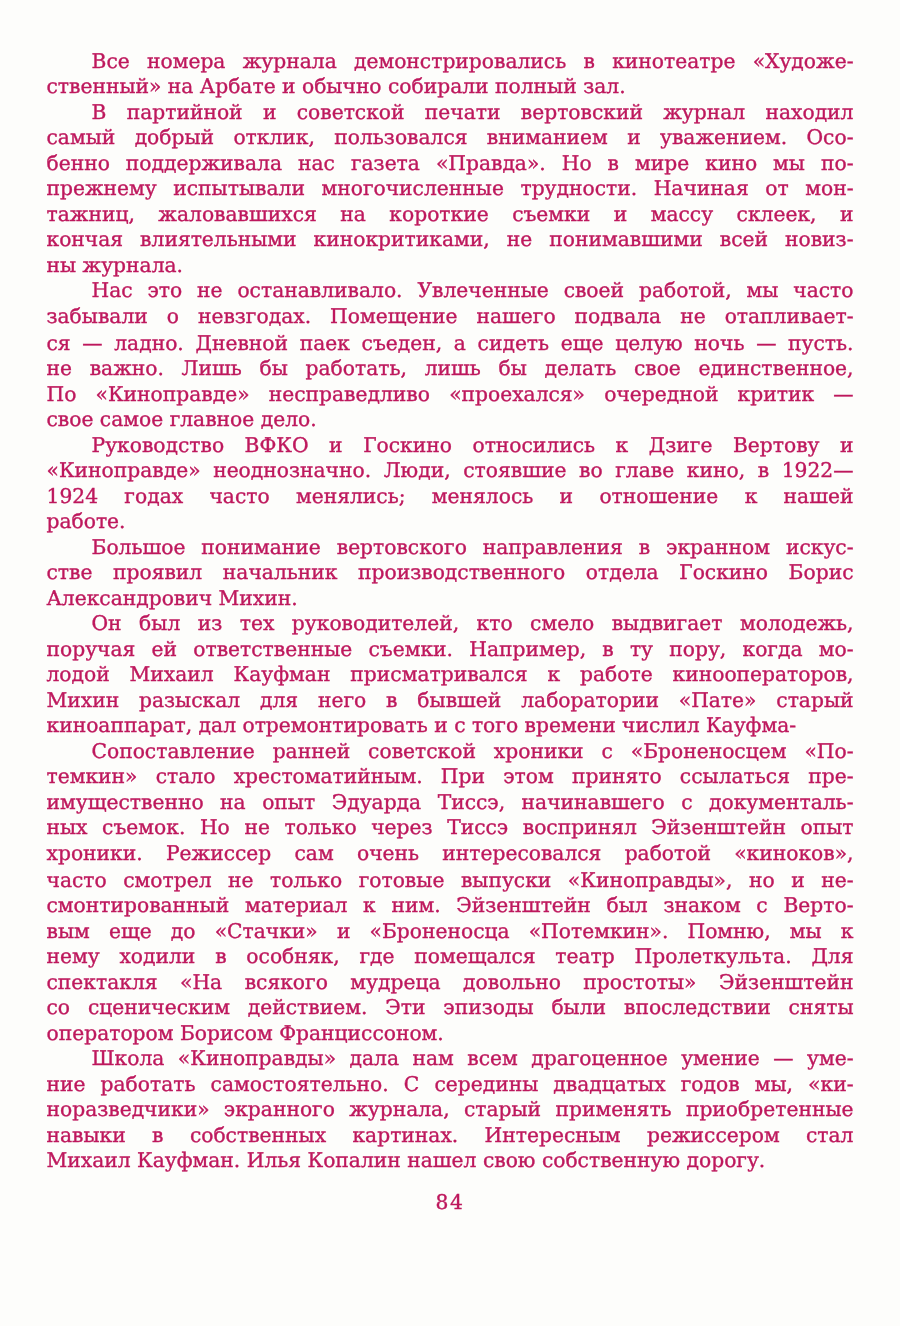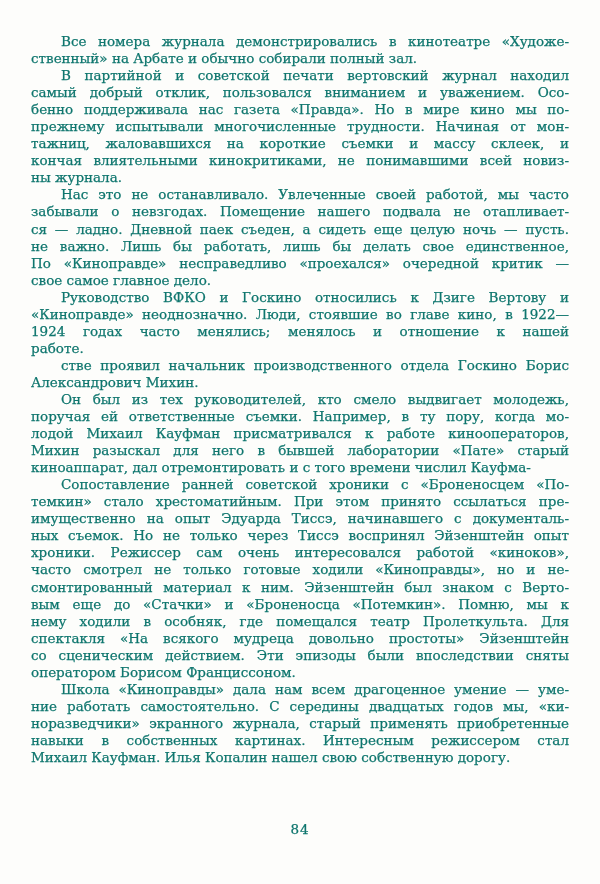--- a/index.html
+++ b/index.html
@@ -6,21 +6,21 @@
     margin: 0;
     padding: 0;
     background: #ffffff;
   }
   .page {
     position: relative;
     width: 600px;
     height: 884px;
     background: #fdfdfb;
     overflow: hidden;
-    color: #0f766e;
+    color: #be185d;
     font-family: "DejaVu Serif", "Liberation Serif", serif;
     -webkit-text-stroke: 0.25px;
   }
   .text-block {
     position: absolute;
     left: 31px;
     top: 33px;
     width: 538px;
   }
   .para {
@@ -35,21 +35,21 @@
     white-space: normal;
   }
   .para > .line:first-child {
     text-indent: 30px;
   }
   .para > .line:last-child {
     text-align-last: left;
   }
   .page-number {
     position: absolute;
-    top: 821px;
+    top: 794px;
     left: 31px;
     width: 538px;
     text-align: center;
     font-size: 13.5px;
     line-height: 17px;
     letter-spacing: 1px;
   }
 </style>
 </head>
 <body>
@@ -77,37 +77,38 @@
         <div class="line">По «Киноправде» несправедливо «проехался» очередной критик —</div>
         <div class="line">свое самое главное дело.</div>
       </div>
       <div class="para">
         <div class="line">Руководство ВФКО и Госкино относились к Дзиге Вертову и</div>
         <div class="line">«Киноправде» неоднозначно. Люди, стоявшие во главе кино, в 1922—</div>
         <div class="line">1924 годах часто менялись; менялось и отношение к нашей</div>
         <div class="line">работе.</div>
       </div>
       <div class="para">
+        <div class="line">Большое понимание вертовского направления в экранном искус-</div>
         <div class="line">стве проявил начальник производственного отдела Госкино Борис</div>
         <div class="line">Александрович Михин.</div>
       </div>
       <div class="para">
         <div class="line">Он был из тех руководителей, кто смело выдвигает молодежь,</div>
         <div class="line">поручая ей ответственные съемки. Например, в ту пору, когда мо-</div>
         <div class="line">лодой Михаил Кауфман присматривался к работе кинооператоров,</div>
         <div class="line">Михин разыскал для него в бывшей лаборатории «Пате» старый</div>
         <div class="line">киноаппарат, дал отремонтировать и с того времени числил Кауфма-</div>
       </div>
       <div class="para">
         <div class="line">Сопоставление ранней советской хроники с «Броненосцем «По-</div>
         <div class="line">темкин» стало хрестоматийным. При этом принято ссылаться пре-</div>
         <div class="line">имущественно на опыт Эдуарда Тиссэ, начинавшего с документаль-</div>
         <div class="line">ных съемок. Но не только через Тиссэ воспринял Эйзенштейн опыт</div>
         <div class="line">хроники. Режиссер сам очень интересовался работой «киноков»,</div>
-        <div class="line">часто смотрел не только готовые ходили «Киноправды», но и не-</div>
+        <div class="line">часто смотрел не только готовые выпуски «Киноправды», но и не-</div>
         <div class="line">смонтированный материал к ним. Эйзенштейн был знаком с Верто-</div>
         <div class="line">вым еще до «Стачки» и «Броненосца «Потемкин». Помню, мы к</div>
         <div class="line">нему ходили в особняк, где помещался театр Пролеткульта. Для</div>
         <div class="line">спектакля «На всякого мудреца довольно простоты» Эйзенштейн</div>
         <div class="line">со сценическим действием. Эти эпизоды были впоследствии сняты</div>
         <div class="line">оператором Борисом Франциссоном.</div>
       </div>
       <div class="para">
         <div class="line">Школа «Киноправды» дала нам всем драгоценное умение — уме-</div>
         <div class="line">ние работать самостоятельно. С середины двадцатых годов мы, «ки-</div>

